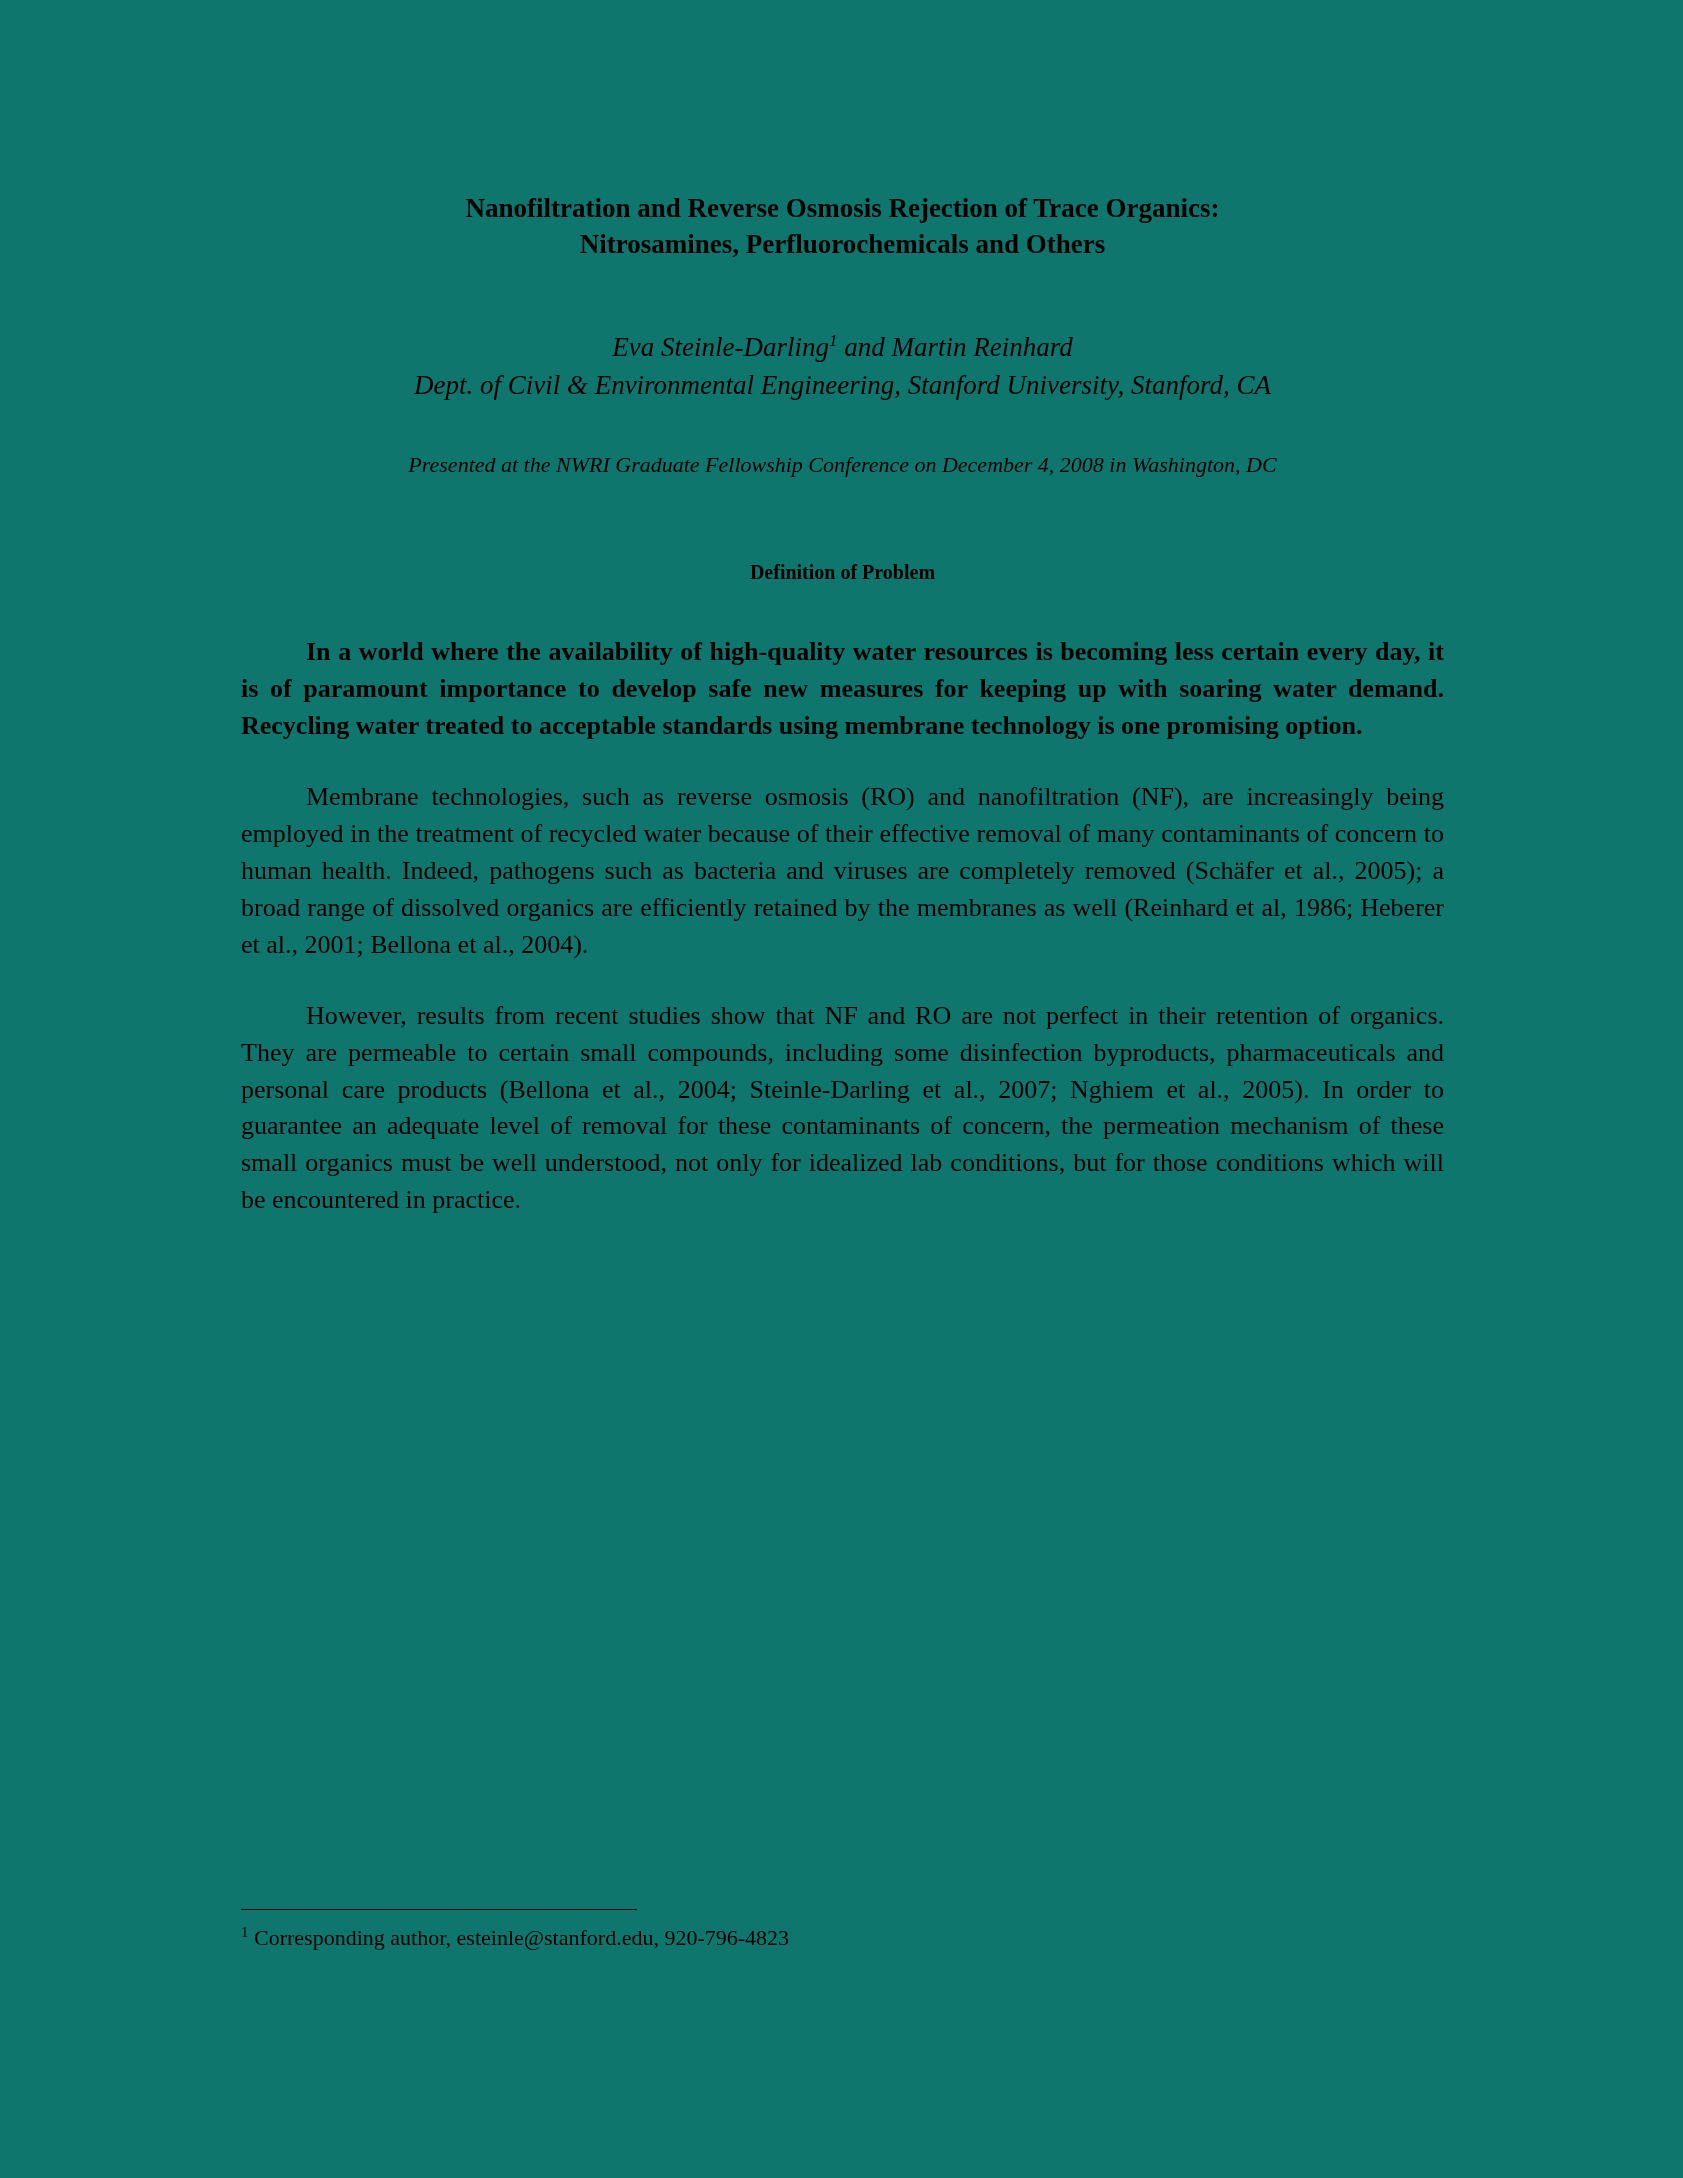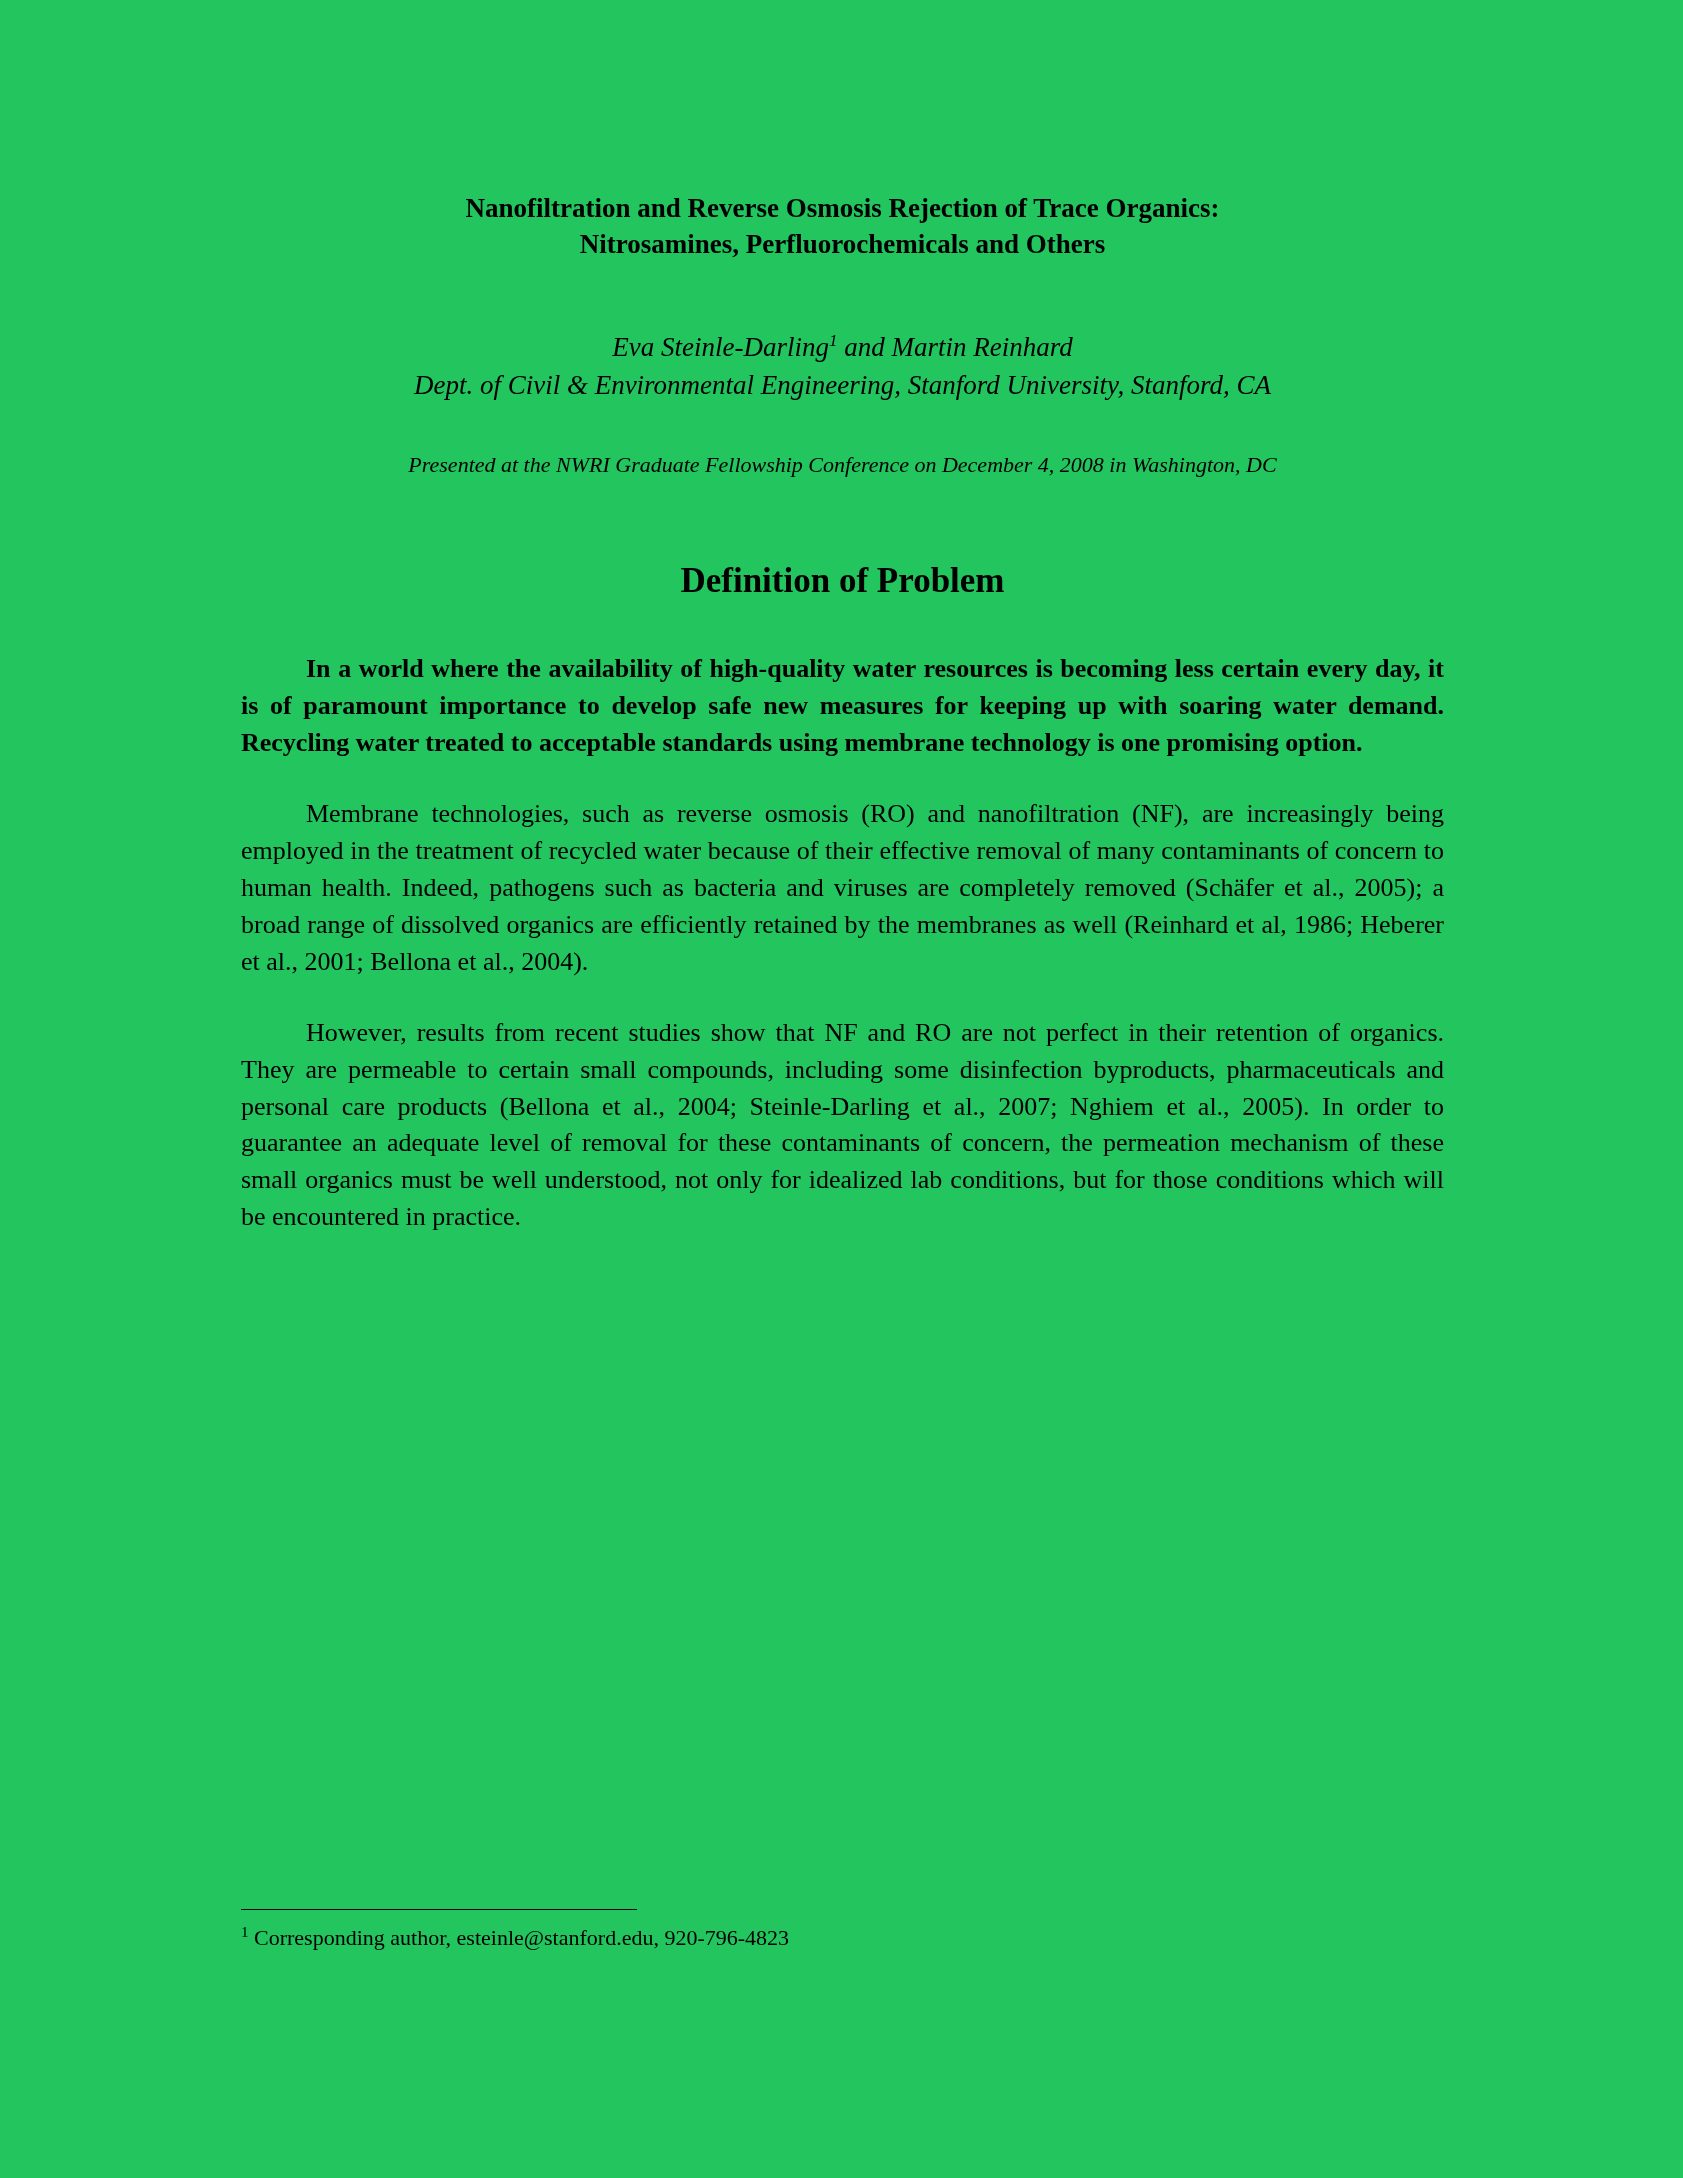--- a/index.html
+++ b/index.html
@@ -13,21 +13,21 @@
     font-family: "Liberation Serif", "DejaVu Serif", serif;
     color: #000000;
     position: relative;
   }
   .page {
     position: relative;
     width: 1683px;
     height: 2178px;
     box-sizing: border-box;
     padding: 0;
-    background: #22c55e;
+    background: #0f766e;
   }
   .content {
     position: absolute;
     left: 241px;
     top: 0;
     width: 1203px;
   }
   .title {
     text-align: center;
     font-weight: bold;
@@ -55,21 +55,21 @@
   }
   .presented {
     text-align: center;
     font-style: italic;
     font-size: 22px;
     margin-top: 48px;
   }
   .section-heading {
     text-align: center;
     font-weight: bold;
-    font-size: 35px;
+    font-size: 20px;
     margin-top: 83px;
   }
   p.body-par {
     font-size: 26px;
     line-height: 1.42;
     text-align: justify;
     text-indent: 65px;
     margin: 0;
     margin-top: 34px;
     hyphens: none;

